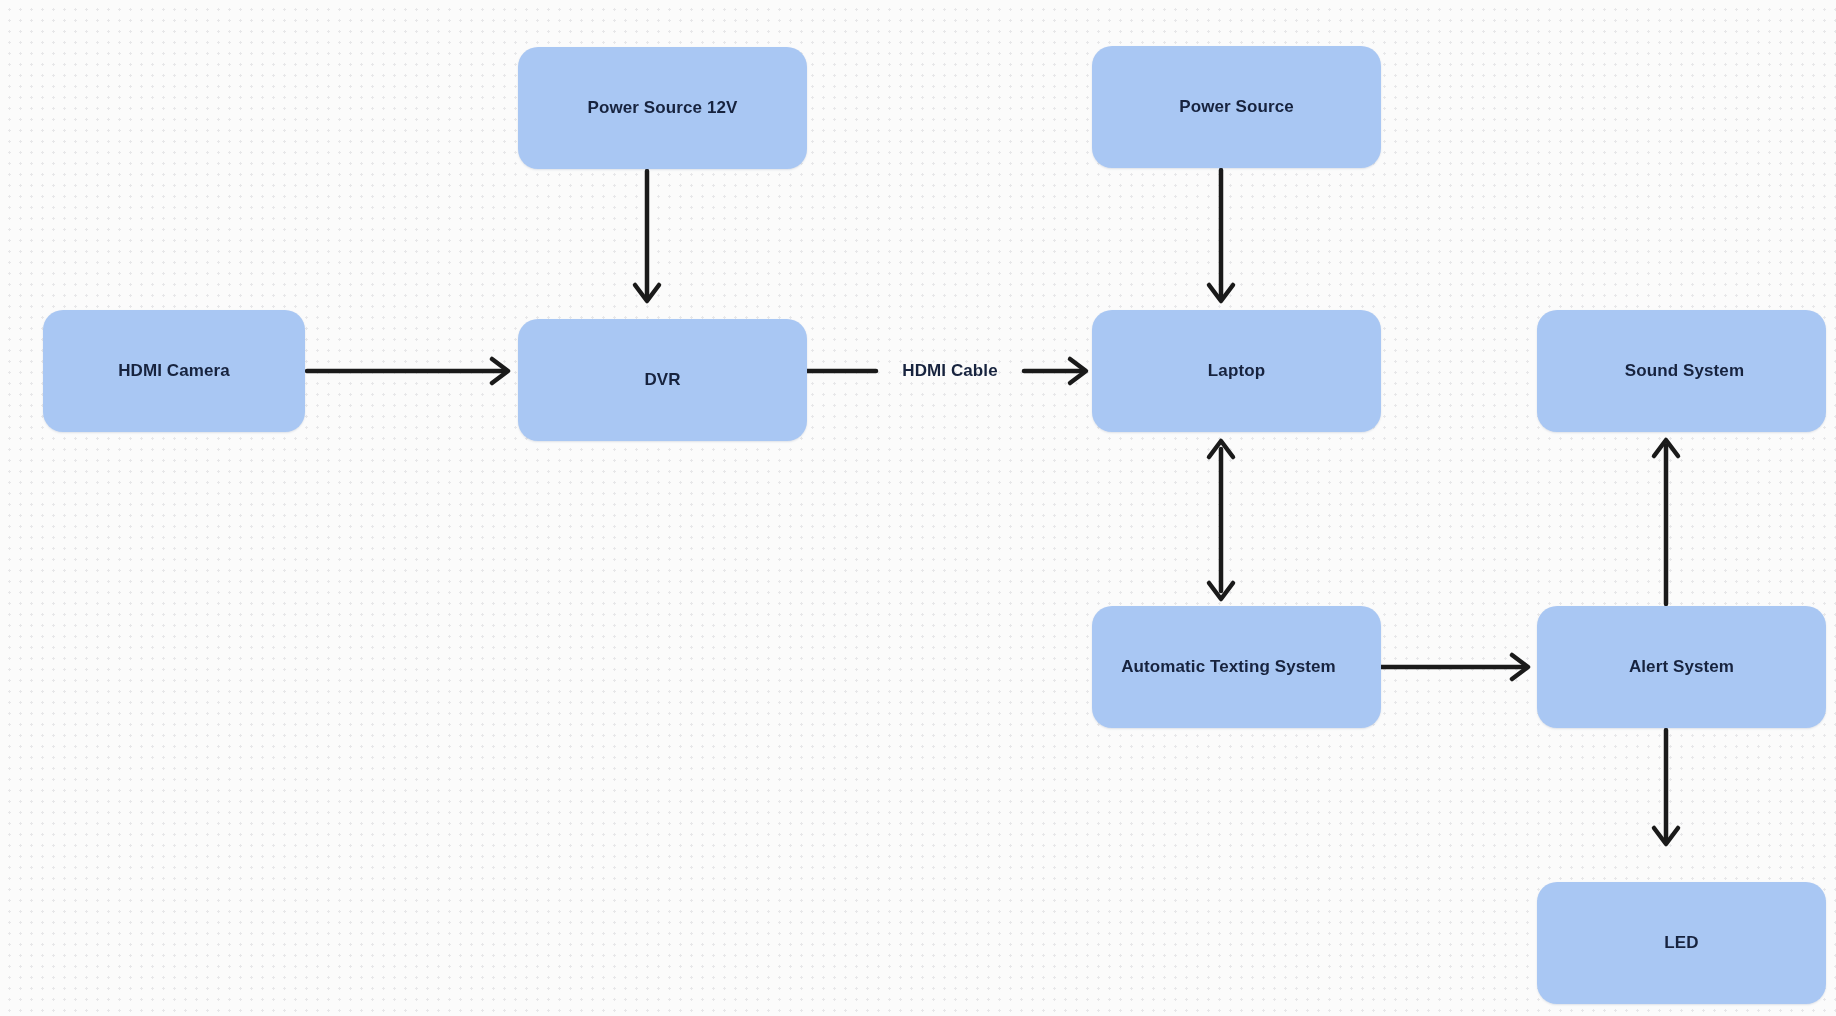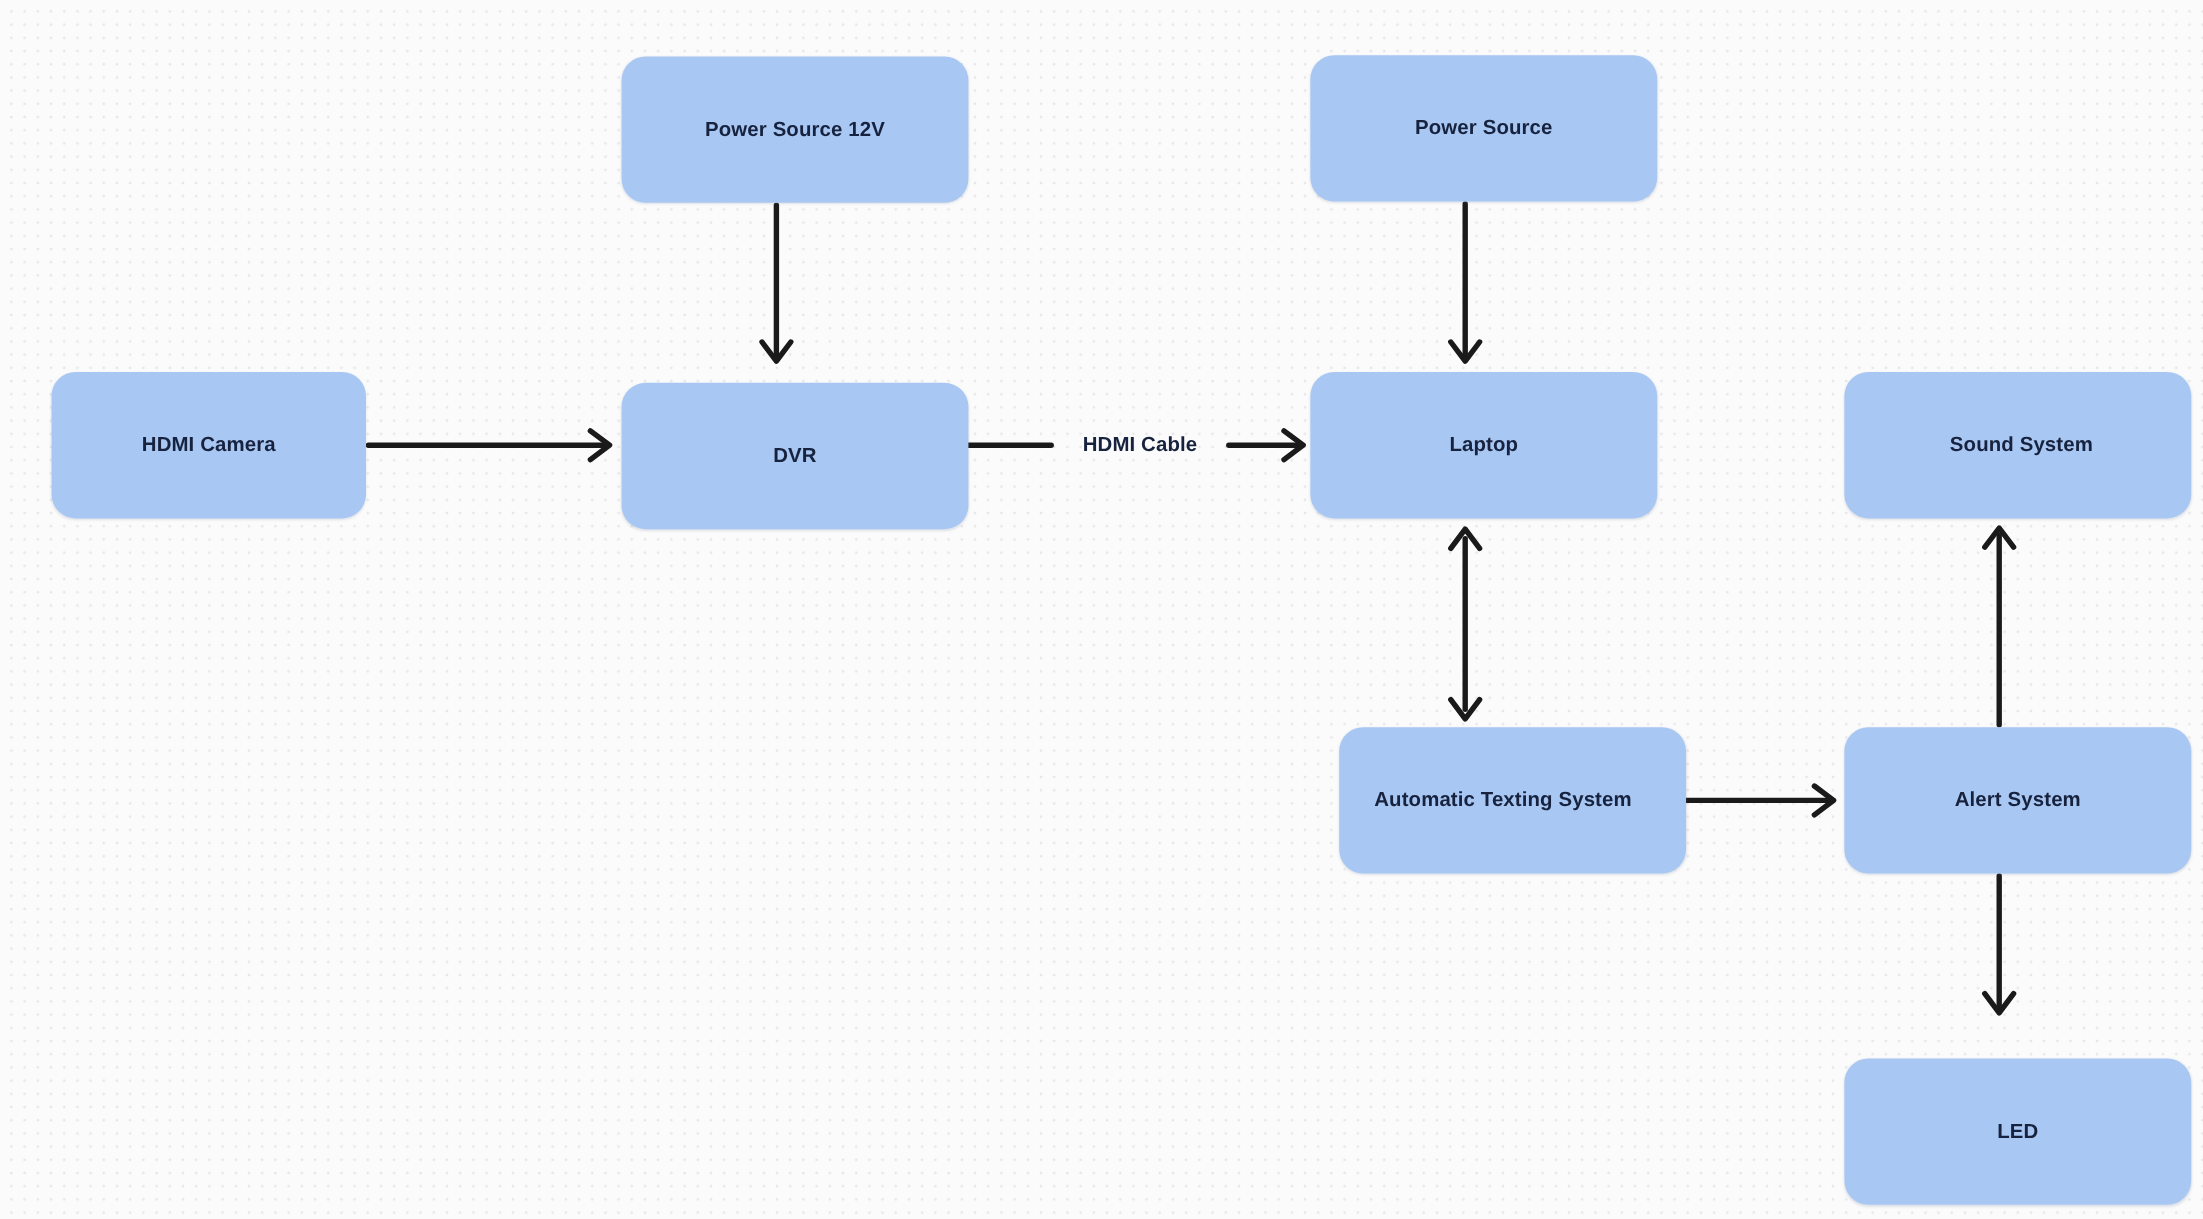--- a/index.html
+++ b/index.html
@@ -99,21 +99,21 @@
   <div class="node" style="left:1092px; top:46px;">Power Source</div>
 
   <div class="node" style="left:43px; top:310px; width:262px;">HDMI Camera</div>
 
   <div class="node" style="left:518px; top:308px;margin-top:11px;">DVR</div>
 
   <div class="node" style="left:1092px; top:310px;">Laptop</div>
 
   <div class="node" style="left:1537px; top:310px;padding-left:42px;">Sound System</div>
 
-  <div class="node" style="left:1116px; top:606px;padding-left:20px;">Automatic Texting System</div>
+  <div class="node" style="left:1092px; top:606px;padding-left:20px;">Automatic Texting System</div>
 
   <div class="node" style="left:1537px; top:606px;">Alert System</div>
 
   <div class="node" style="left:1537px; top:849px;margin-top:33px;">LED</div>
 
   <div class="edge-label" style="left:950px; top:371px;">HDMI Cable</div>
 
 </div>
 
 </body></html>

